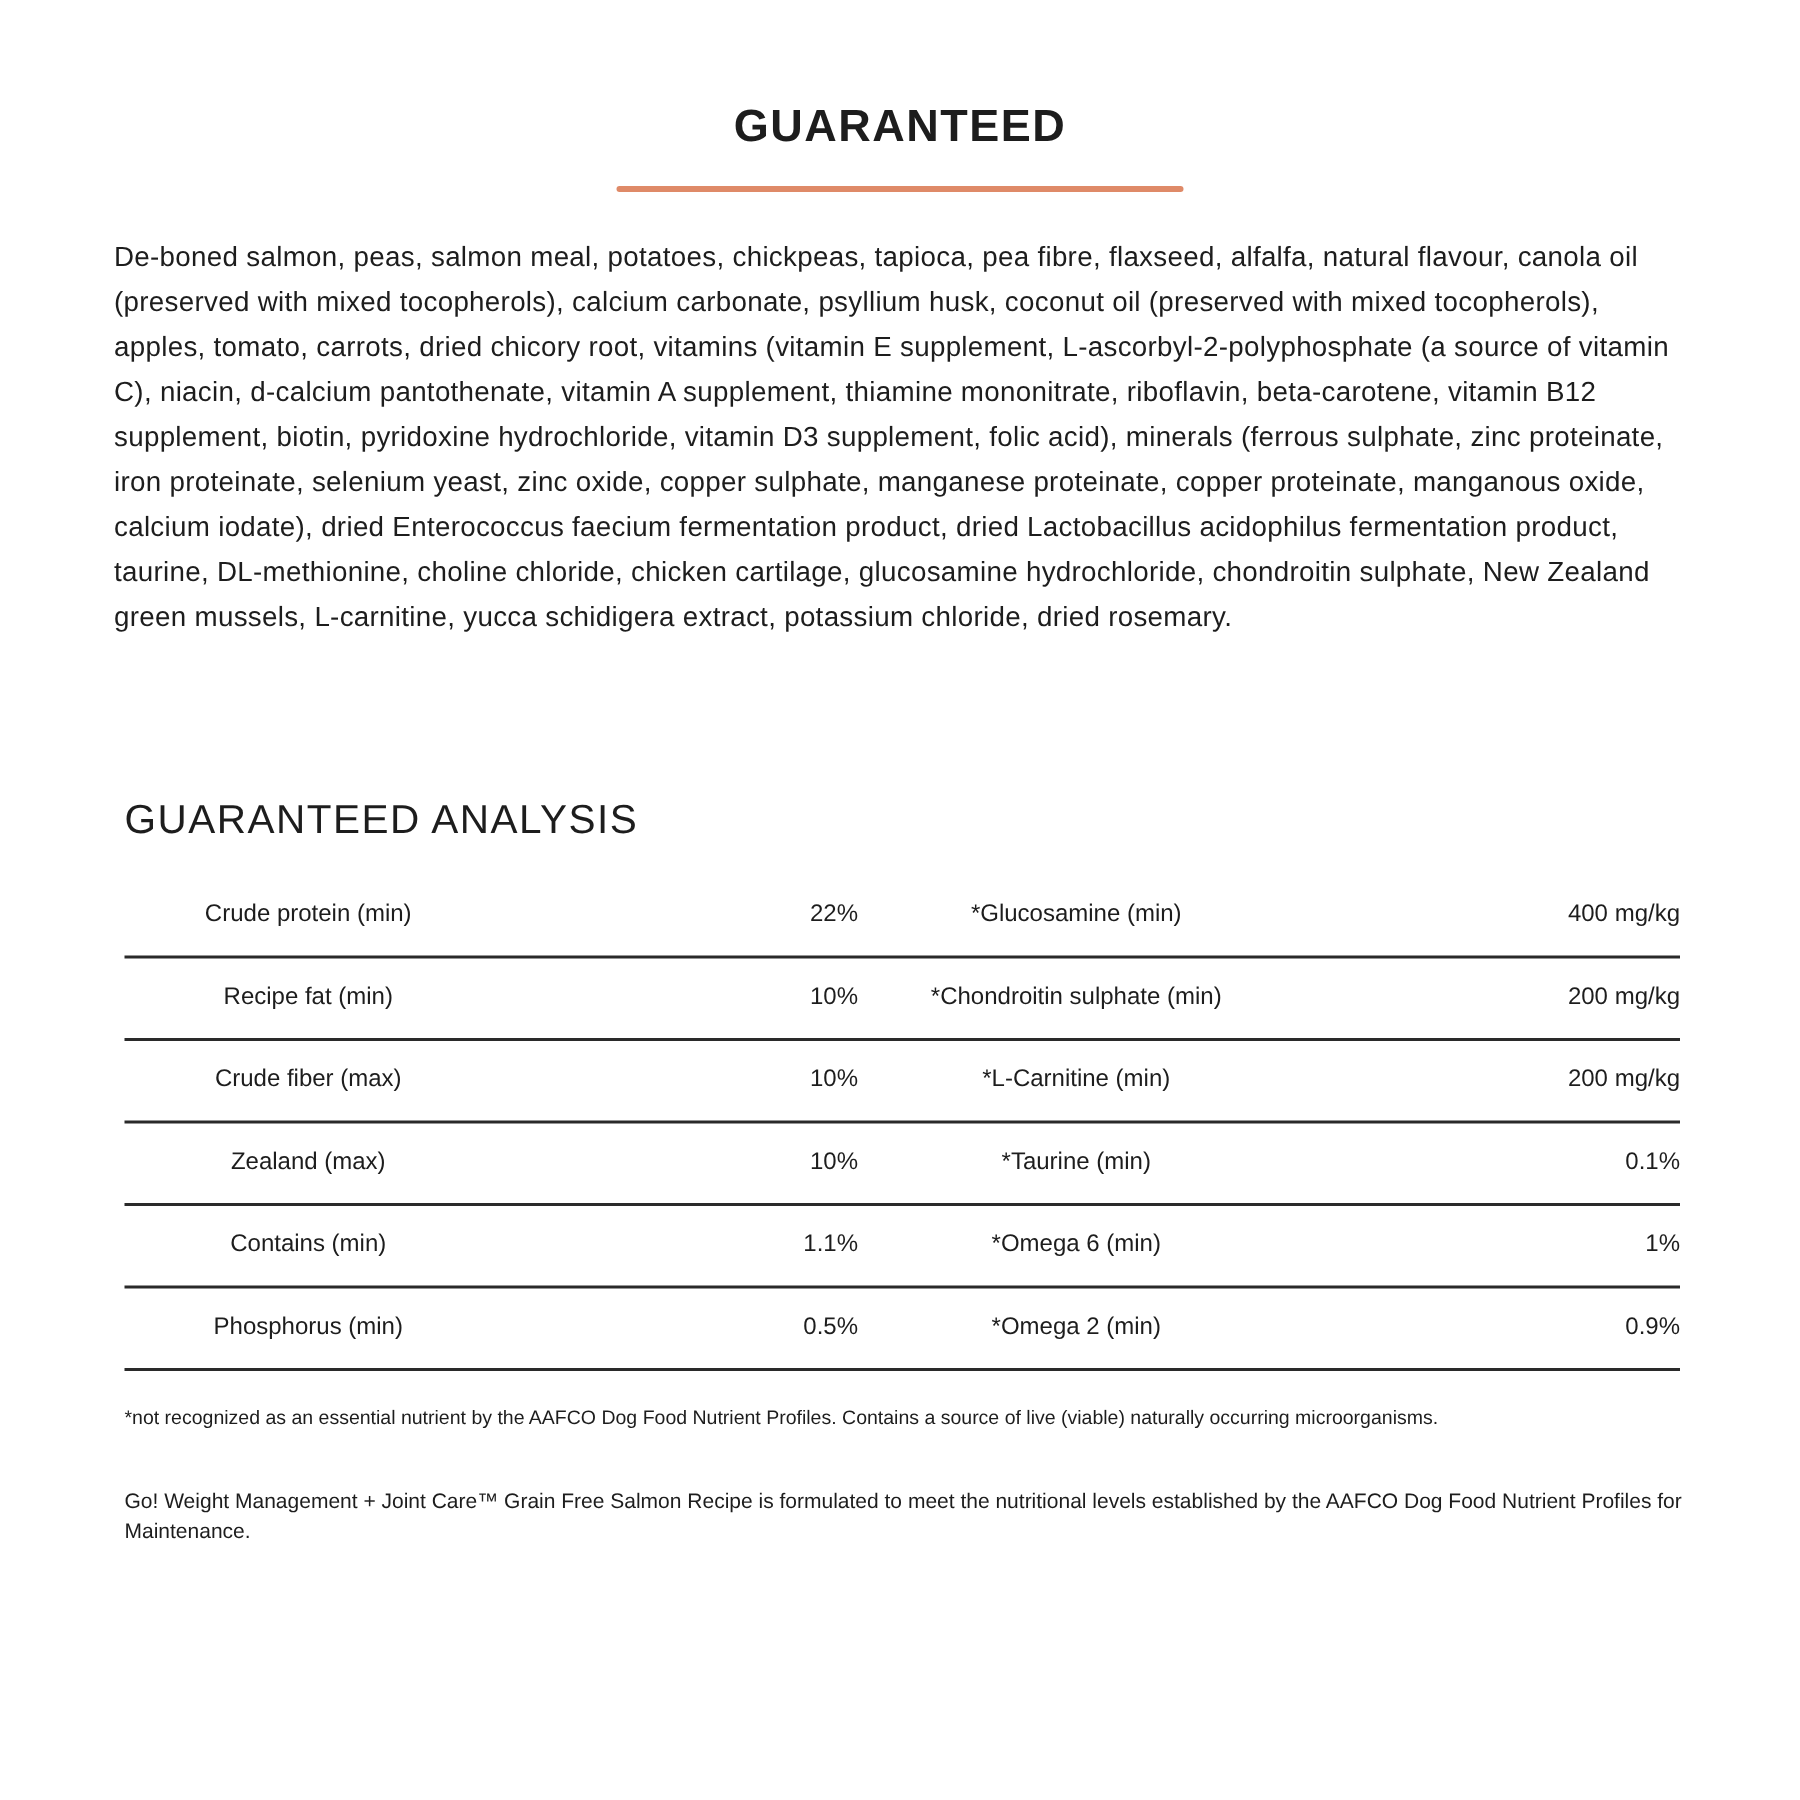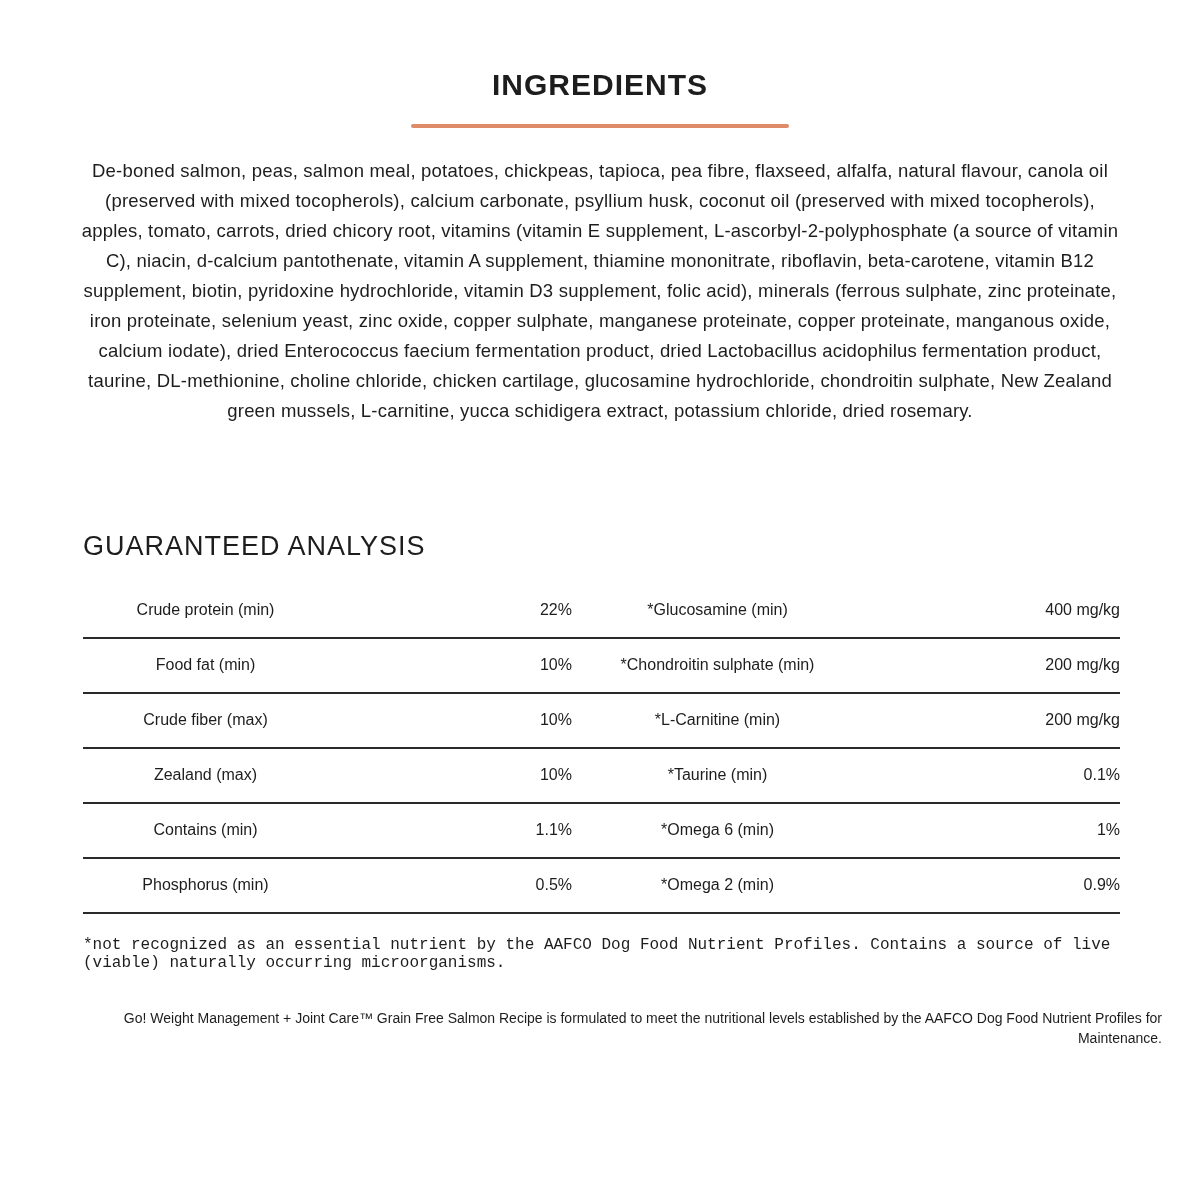--- a/index.html
+++ b/index.html
@@ -37,21 +37,21 @@
   .title-divider {
     width: 378px;
     height: 4px;
     background: var(--accent);
     margin: 21px auto 0 auto;
     border-radius: 2px;
   }
   .ingredients-text {
     width: 1048px;
     margin: 28px auto 0 auto;
-    text-align: center;
+    text-align: left;
     font-size: 18.5px;
     line-height: 30px;
     letter-spacing: 0.2px;
   }
   .analysis-title {
     margin: 105px 0 0 83px;
     font-size: 27px;
     font-weight: normal;
     letter-spacing: 1px;
     line-height: 1.15;
@@ -68,56 +68,54 @@
     min-height: 55px;
     border-bottom: 2px solid var(--rule);
   }
   .analysis-row.full {
     grid-template-columns: 780px 257px;
   }
   .cell { padding: 4px 0; text-align: center; }
   .cell.value { text-align: right; }
   .footnote {
     margin: 22px 0 0 83px;
-    font-size: 16px;
+    font-size: 13px;
     line-height: 18px;
     max-width: 1048px;
-    font-family: Liberation Mono, monospace;
   }
   .statement {
-    margin: 36px 0 0 114px;
+    margin: 36px 0 0 83px;
     font-size: 14px;
     line-height: 20px;
     max-width: 1048px;
-    text-align: right;
   }
 </style>
 </head>
 <body>
 
 <div class="page">
 
-  <h1 class="ingredients-title">INGREDIENTS</h1>
+  <h1 class="ingredients-title">GUARANTEED</h1>
   <div class="title-divider"></div>
 
   <p class="ingredients-text">De-boned salmon, peas, salmon meal, potatoes, chickpeas, tapioca, pea fibre, flaxseed, alfalfa, natural flavour, canola oil (preserved with mixed tocopherols), calcium carbonate, psyllium husk, coconut oil (preserved with mixed tocopherols), apples, tomato, carrots, dried chicory root, vitamins (vitamin E supplement, L-ascorbyl-2-polyphosphate (a source of vitamin C), niacin, d-calcium pantothenate, vitamin A supplement, thiamine mononitrate, riboflavin, beta-carotene, vitamin B12 supplement, biotin, pyridoxine hydrochloride, vitamin D3 supplement, folic acid), minerals (ferrous sulphate, zinc proteinate, iron proteinate, selenium yeast, zinc oxide, copper sulphate, manganese proteinate, copper proteinate, manganous oxide, calcium iodate), dried Enterococcus faecium fermentation product, dried Lactobacillus acidophilus fermentation product, taurine, DL-methionine, choline chloride, chicken cartilage, glucosamine hydrochloride, chondroitin sulphate, New Zealand green mussels, L-carnitine, yucca schidigera extract, potassium chloride, dried rosemary.</p>
 
   <h2 class="analysis-title">GUARANTEED ANALYSIS</h2>
 
   <div class="analysis-table">
 
     <div class="analysis-row">
       <div class="cell label">Crude protein (min)</div>
       <div class="cell value">22%</div>
       <div class="cell label">*Glucosamine (min)</div>
       <div class="cell value">400 mg/kg</div>
     </div>
 
     <div class="analysis-row">
-      <div class="cell label">Food fat (min)</div>
+      <div class="cell label">Recipe fat (min)</div>
       <div class="cell value">10%</div>
       <div class="cell label">*Chondroitin sulphate (min)</div>
       <div class="cell value">200 mg/kg</div>
     </div>
 
     <div class="analysis-row">
       <div class="cell label">Crude fiber (max)</div>
       <div class="cell value">10%</div>
       <div class="cell label">*L-Carnitine (min)</div>
       <div class="cell value">200 mg/kg</div>

